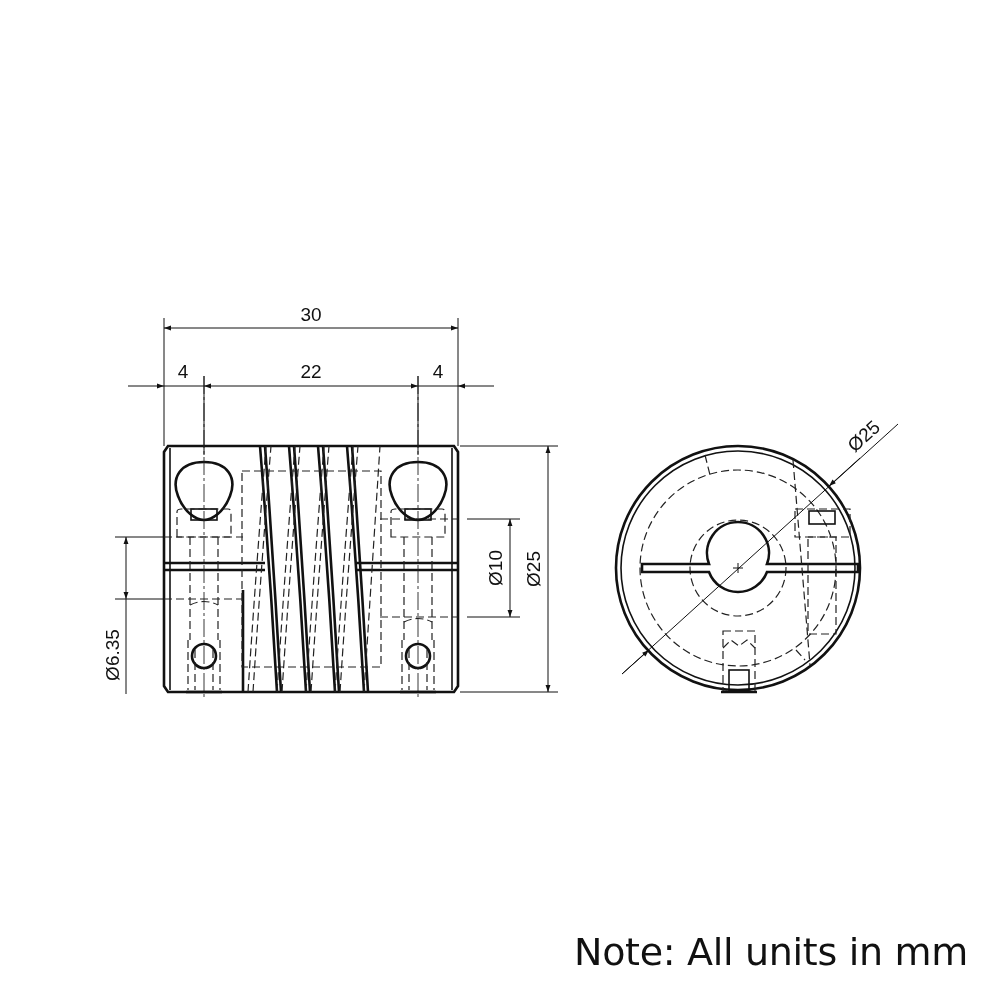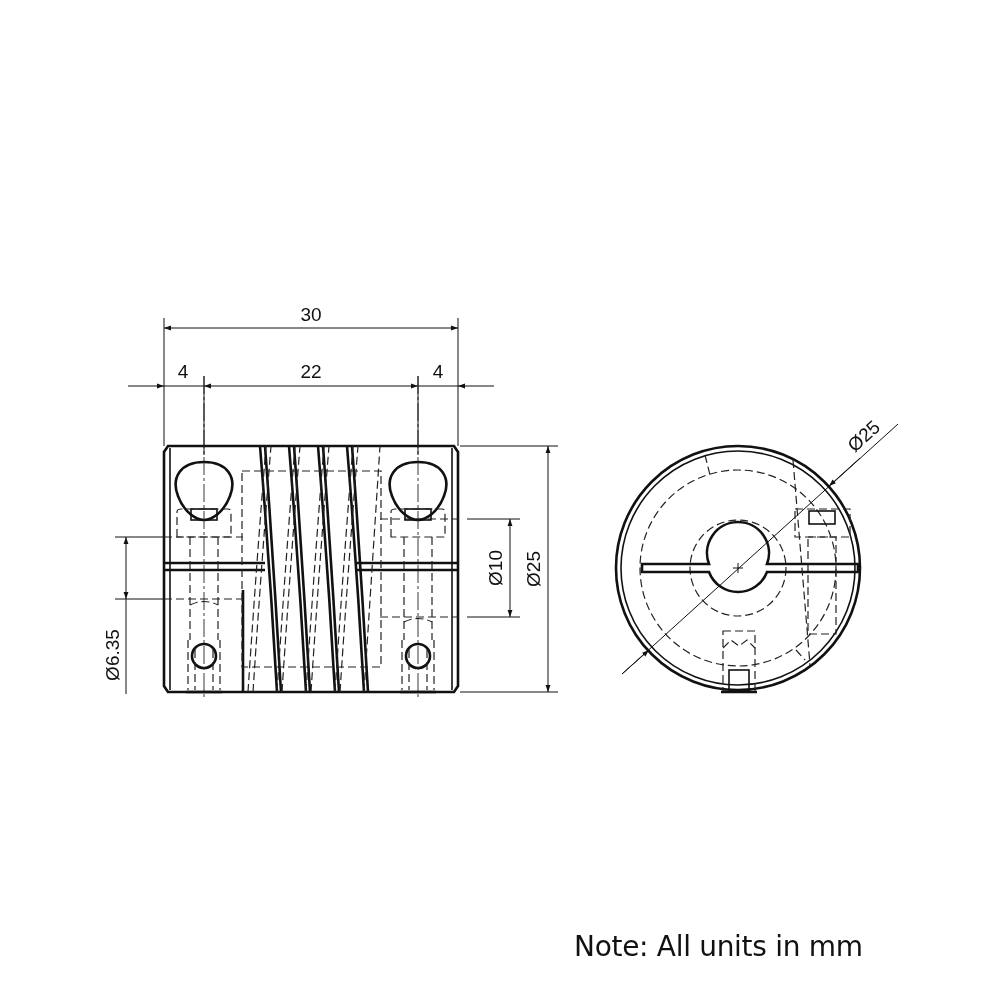--- a/index.html
+++ b/index.html
@@ -1,20 +1,20 @@
 <!DOCTYPE html>
 <html><head>
 <meta charset="utf-8">
 <style>
   html, body { margin: 0; padding: 0; background: #ffffff; }
   body { width: 1000px; height: 1000px; position: relative; overflow: hidden;
          font-family: "Liberation Sans", sans-serif; }
   #drawing { position: absolute; left: 0; top: 0; width: 1000px; height: 1000px; }
   .dim-text { font-family: "Liberation Sans", sans-serif; font-size: 19px; fill: #111; }
-  .note { position: absolute; left: 574px; top: 930px; font-size: 28px; color: #111;
+  .note { position: absolute; left: 574px; top: 930px; font-size: 38px; color: #111;
           font-family: "DejaVu Sans", sans-serif; letter-spacing: -0.3px; }
   .thick { stroke: #111; stroke-width: 2.6; fill: none; }
   .med { stroke: #111; stroke-width: 1.6; fill: none; }
   .thin { stroke: #111; stroke-width: 1; fill: none; }
   .hidden { stroke: #222; stroke-width: 1.2; fill: none; stroke-dasharray: 8 4; }
   .center { stroke: #222; stroke-width: 0.9; fill: none; stroke-dasharray: 18 3 3 3; }
   .arrow { fill: #111; }
 </style>
 </head>
 <body>

